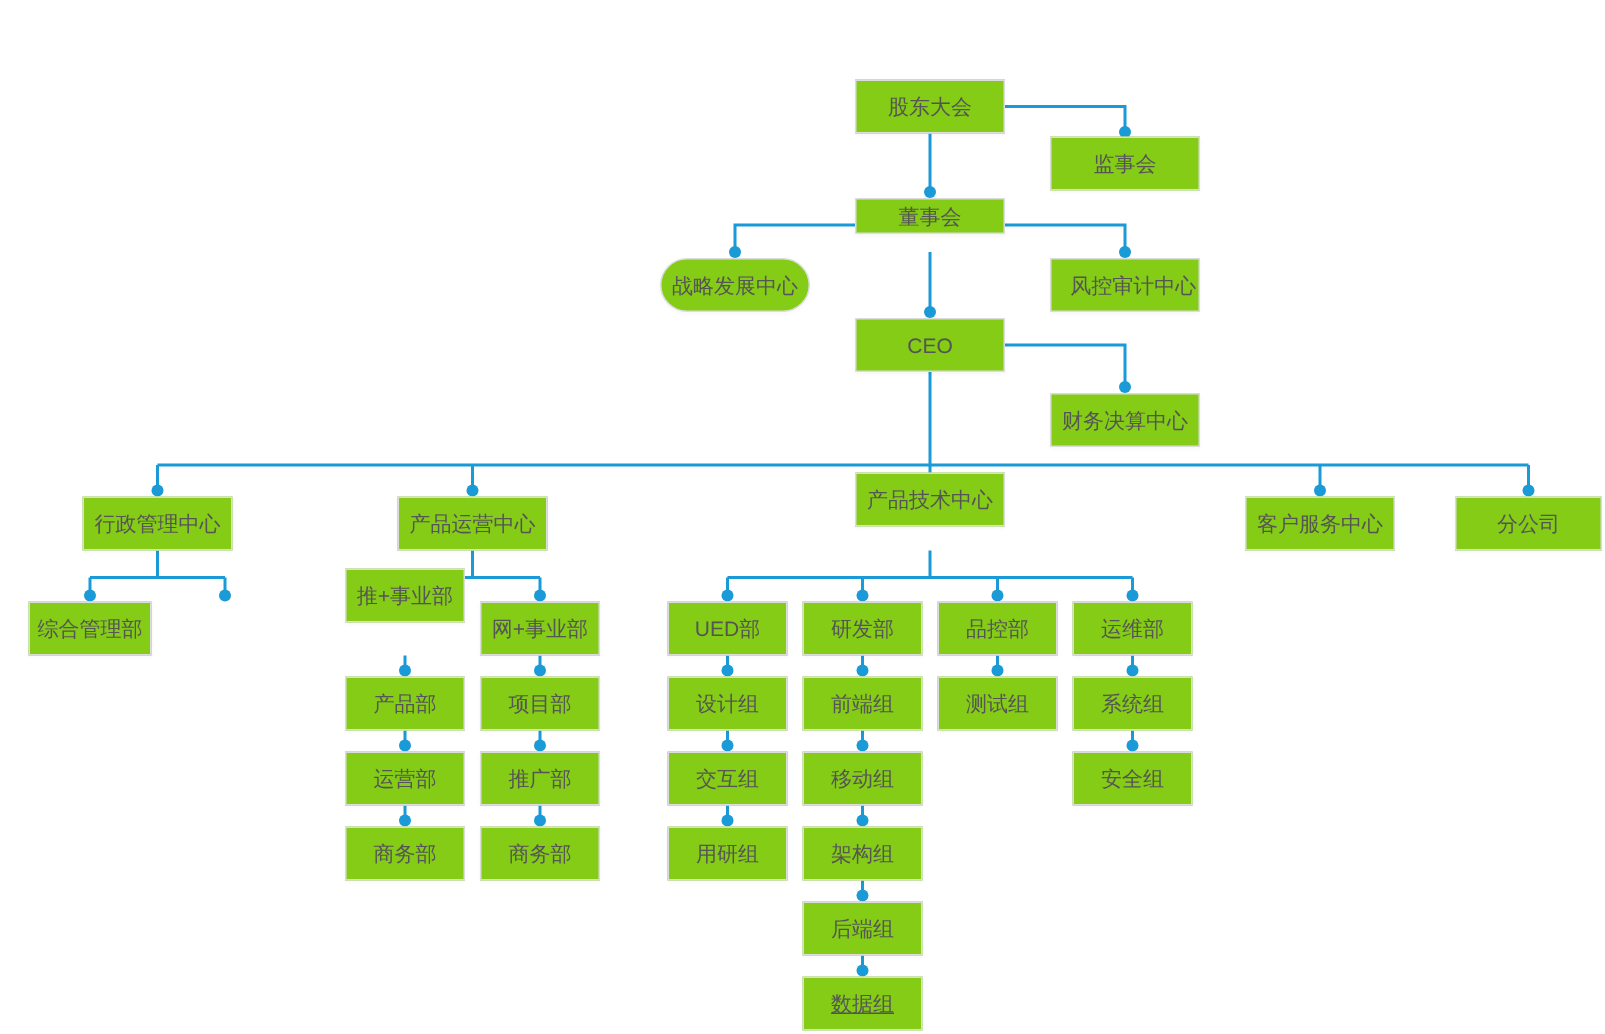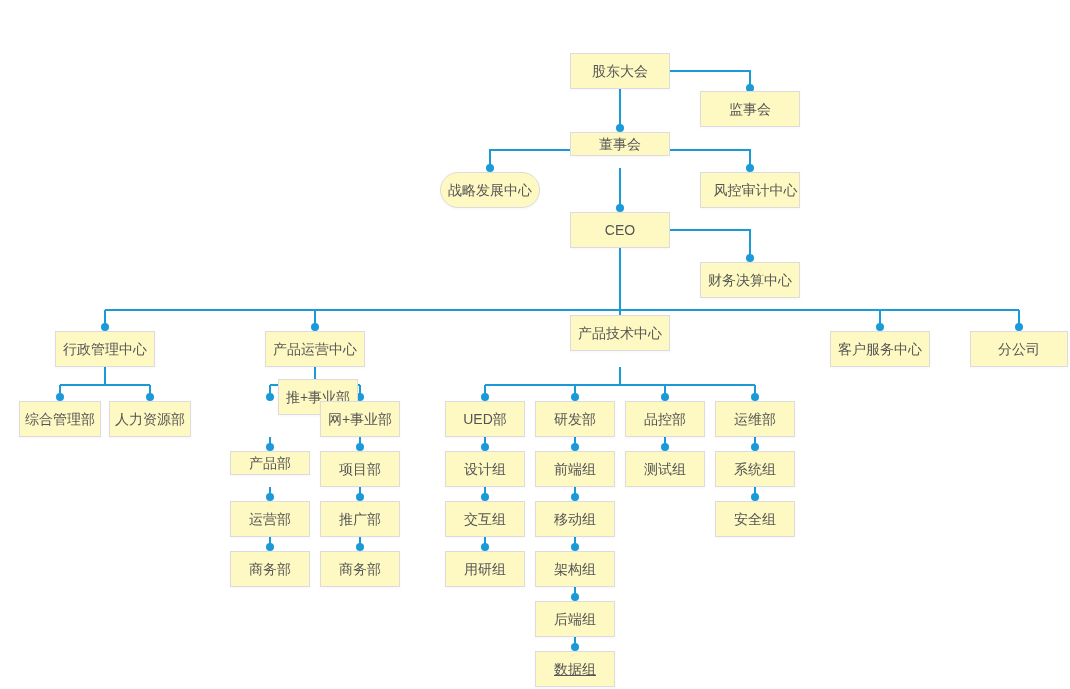--- a/index.html
+++ b/index.html
@@ -3,21 +3,21 @@
 <meta charset="utf-8">
 <style>
   html,body{margin:0;padding:0;background:#ffffff;}
   .canvas{
     position:relative;width:1070px;height:689px;background:#ffffff;
     font-family:"Liberation Sans","DejaVu Sans",sans-serif;overflow:hidden;
   }
   .connector-layer{position:absolute;left:0;top:0;}
   .node{
     position:absolute;box-sizing:border-box;
-    background:#fef9c3;border:1px solid #dcdcdc;
+    background:#84cc16;border:1px solid #dcdcdc;
     color:#555555;font-size:14px;line-height:1;
     display:flex;align-items:center;justify-content:center;
     box-shadow:0 1px 3px rgba(0,0,0,0.04);
     white-space:nowrap;
   }
 </style>
 </head>
 <body>
 
 <div class="canvas">
@@ -108,24 +108,23 @@
     <div class="node" style="left: 440px; top: 172px; width: 100px; height: 36px; border-radius: 18px;">战略发展中心</div>
     <div class="node" style="left: 700px; top: 172px; width: 100px; height: 36px; padding-left: 11px;">风控审计中心</div>
     <div class="node" style="left: 570px; top: 212px; width: 100px; height: 36px;">CEO</div>
     <div class="node" style="left: 700px; top: 262px; width: 100px; height: 36px;">财务决算中心</div>
     <div class="node" style="left: 55px; top: 331px; width: 100px; height: 36px;">行政管理中心</div>
     <div class="node" style="left: 265px; top: 331px; width: 100px; height: 36px;">产品运营中心</div>
     <div class="node" style="left: 570px; top: 315px; width: 100px; height: 36px;">产品技术中心</div>
     <div class="node" style="left: 830px; top: 331px; width: 100px; height: 36px;">客户服务中心</div>
     <div class="node" style="left: 19px; top: 401px; width: 82px; height: 36px;">综合管理部</div>
     <div class="node" style="left: 970px; top: 331px; width: 98px; height: 36px;">分公司</div>
-    <div class="node" style="left: 109px; top: 401px; width: 82px; height: 36px;">人力资源部</div>
-    <div class="node" style="left: 230px; top: 379px; width: 80px; height: 36px; margin-left: 48px;">推+事业部</div>
+    <div class="node" style="left: 230px; top: 379px; width: 80px; height: 36px;">推+事业部</div>
     <div class="node" style="left: 320px; top: 401px; width: 80px; height: 36px;">网+事业部</div>
-    <div class="node" style="left: 230px; top: 451px; width: 80px; height: 24px;">产品部</div>
+    <div class="node" style="left: 230px; top: 451px; width: 80px; height: 36px;">产品部</div>
     <div class="node" style="left: 320px; top: 451px; width: 80px; height: 36px;">项目部</div>
     <div class="node" style="left: 230px; top: 501px; width: 80px; height: 36px;">运营部</div>
     <div class="node" style="left: 320px; top: 501px; width: 80px; height: 36px;">推广部</div>
     <div class="node" style="left: 230px; top: 551px; width: 80px; height: 36px;">商务部</div>
     <div class="node" style="left: 320px; top: 551px; width: 80px; height: 36px;">商务部</div>
     <div class="node" style="left: 445px; top: 401px; width: 80px; height: 36px;">UED部</div>
     <div class="node" style="left: 535px; top: 401px; width: 80px; height: 36px;">研发部</div>
     <div class="node" style="left: 625px; top: 401px; width: 80px; height: 36px;">品控部</div>
     <div class="node" style="left: 715px; top: 401px; width: 80px; height: 36px;">运维部</div>
     <div class="node" style="left: 445px; top: 451px; width: 80px; height: 36px;">设计组</div>

